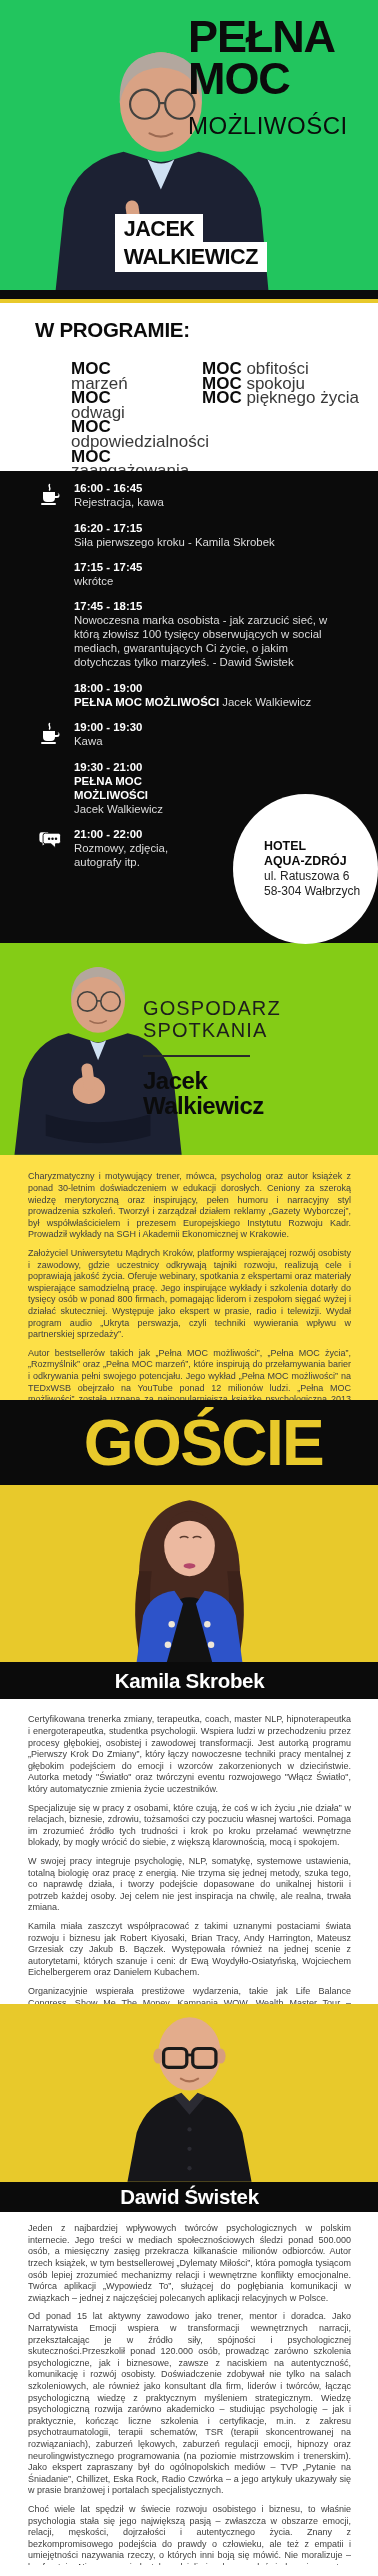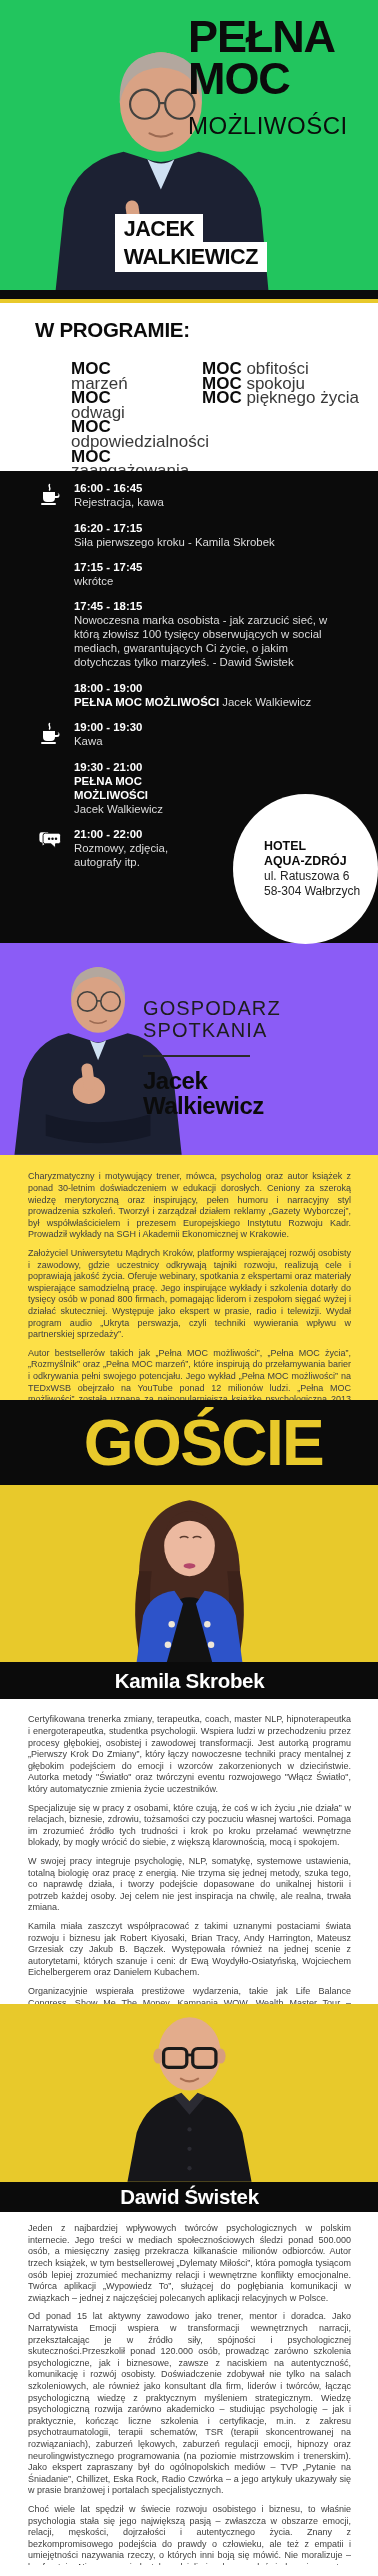--- a/index.html
+++ b/index.html
@@ -6,21 +6,21 @@
   *{box-sizing:border-box;}
   #page{position:relative;width:379px;height:2576px;margin:0 auto;background:#fff;
         font-family:"Liberation Sans",sans-serif;overflow:hidden;}
   
   .sec{position:relative;width:379px;overflow:hidden;}
   .sec-header{height:290px;background:#22c55e;}
   .bar-black{height:9.2px;background:#0B0B0B;}
   .bar-yellow{height:4.3px;background:#E8C92B;}
   .sec-program{height:168px;background:#fff;padding:15px 0 0 35px;}
   .sec-agenda{height:472px;background:#0B0B0B;}
-  .sec-host{height:212px;background:#8b5cf6;}
+  .sec-host{height:212px;background:#84cc16;}
   .sec-hostbio{height:245px;background:#fde047;padding:16px 28px 0 28px;}
   .sec-guests-title{height:85px;background:#0B0B0B;display:flex;align-items:center;justify-content:center;padding-left:28px;}
   .sec-photo-k{height:177px;background:#E8C92B;}
   .band-name{height:37px;background:#0B0B0B;display:flex;align-items:center;justify-content:center;}
   .band-name.dawid{height:30px;}
   .sec-kbio{height:305px;background:#fff;padding:15px 28px 0 28px;}
   .sec-photo-d{height:178px;background:#E8C92B;}
   .sec-dbio{height:353px;background:#fff;padding:10.8px 28px 0 28px;}
   
   .hero-title{position:absolute;left:188px;top:16px;color:#0B0B0B;}

